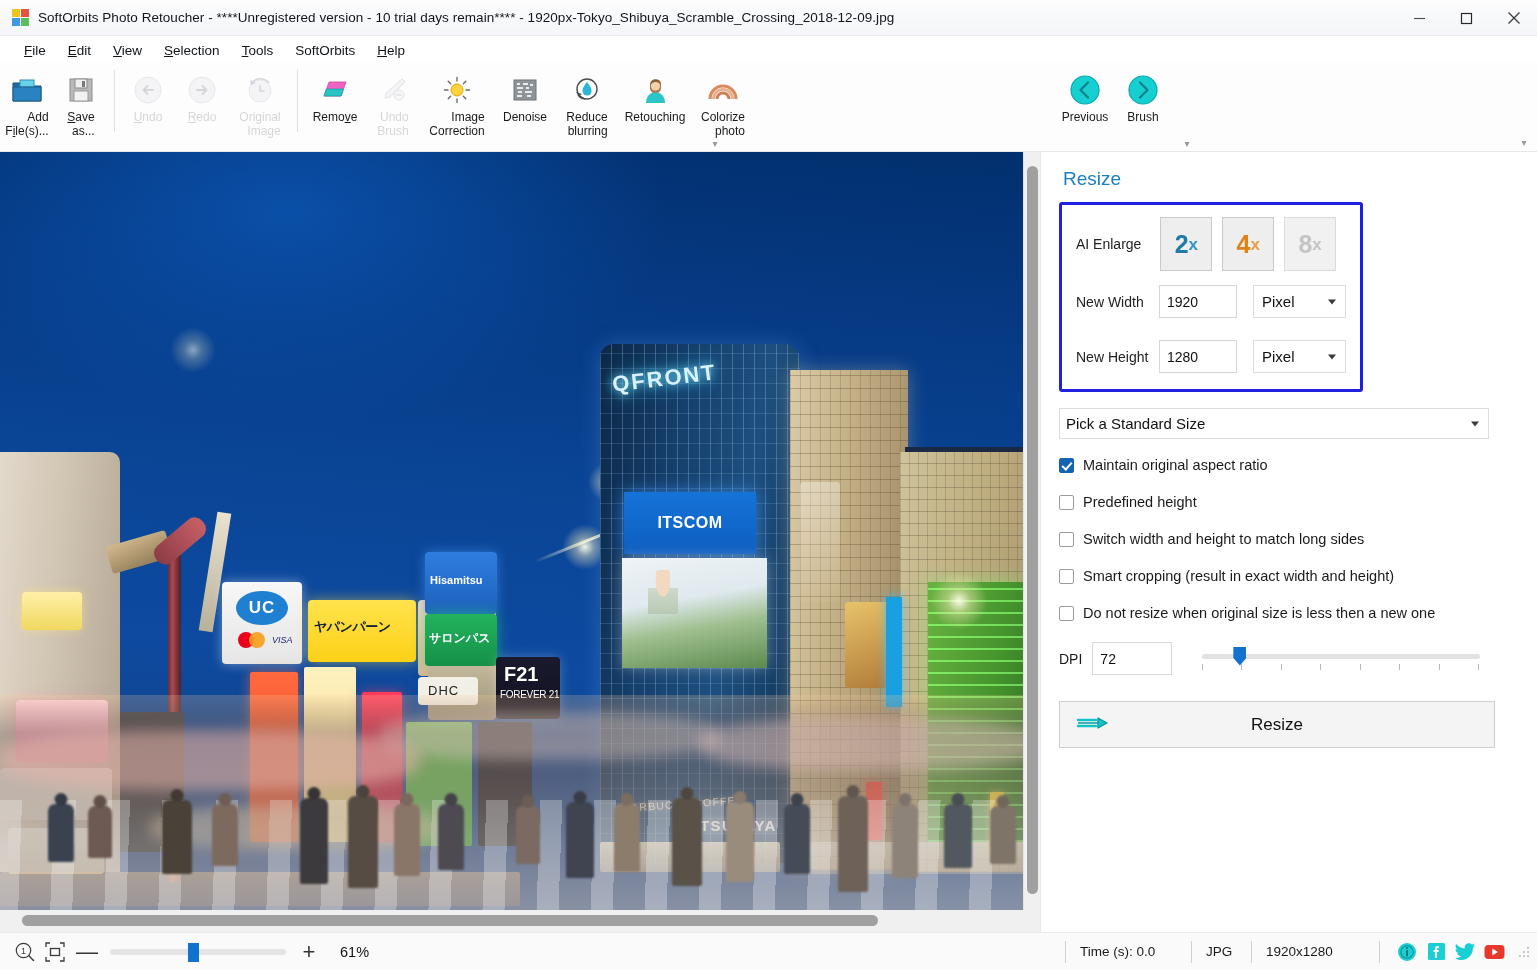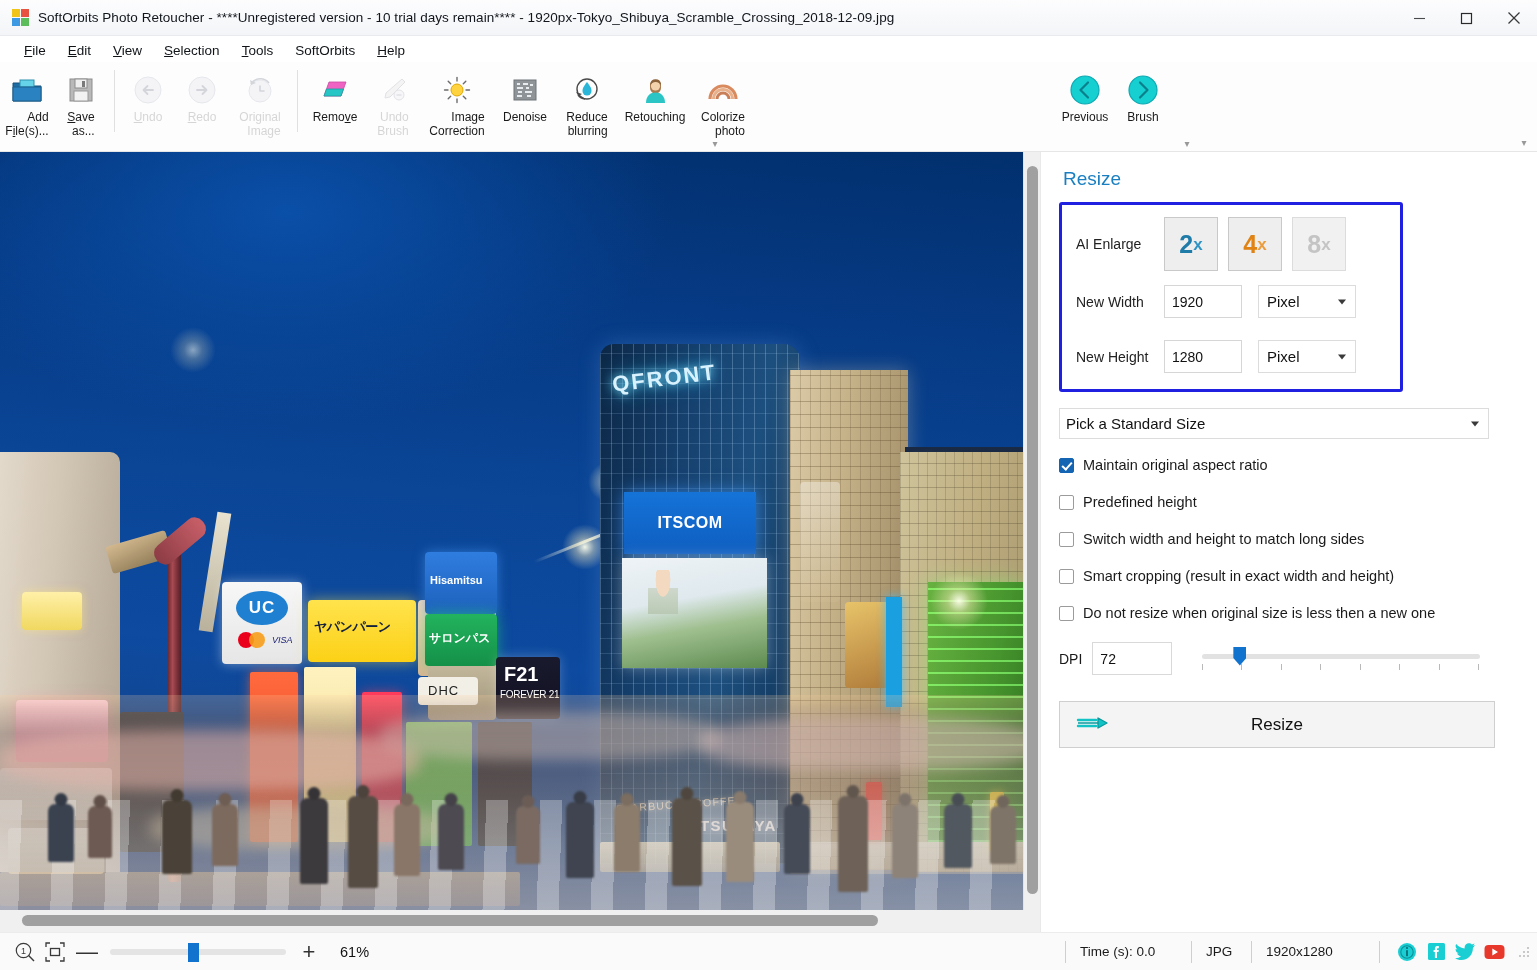--- a/index.html
+++ b/index.html
@@ -316,21 +316,21 @@
     display:flex; flex-direction:column; position:relative;
     border-left: 1px solid #e9e9e9;
   }
   .panel-inner { padding: 16px 18px 0 18px; }
   .resize-title {
     font-size: 19px; color: #1a7fc0; margin: 0 0 12px 4px; font-weight: 400;
   }
   .aibox {
     border: 3px solid #2020e0; border-radius: 3px;
     padding: 12px 14px 14px 14px; position: relative;
-    width: 344px; margin-bottom: 16px;
+    width: 304px; margin-bottom: 16px;
   }
   .airow { display:flex; align-items:center; margin-bottom: 11px; }
   .ai-label { width: 88px; font-size: 14px; color:#222; }
   .xbtn {
     width: 54px; height: 54px; margin-right: 10px;
     background:#eeeeee; border: 1px solid #c9c9c9;
     display:flex; align-items:center; justify-content:center; cursor:default;
   }
   .xbtn .n { font-size: 25px; font-weight: 700; line-height:1; }
   .xbtn .u { font-size: 17px; font-weight: 700; line-height:1; }

